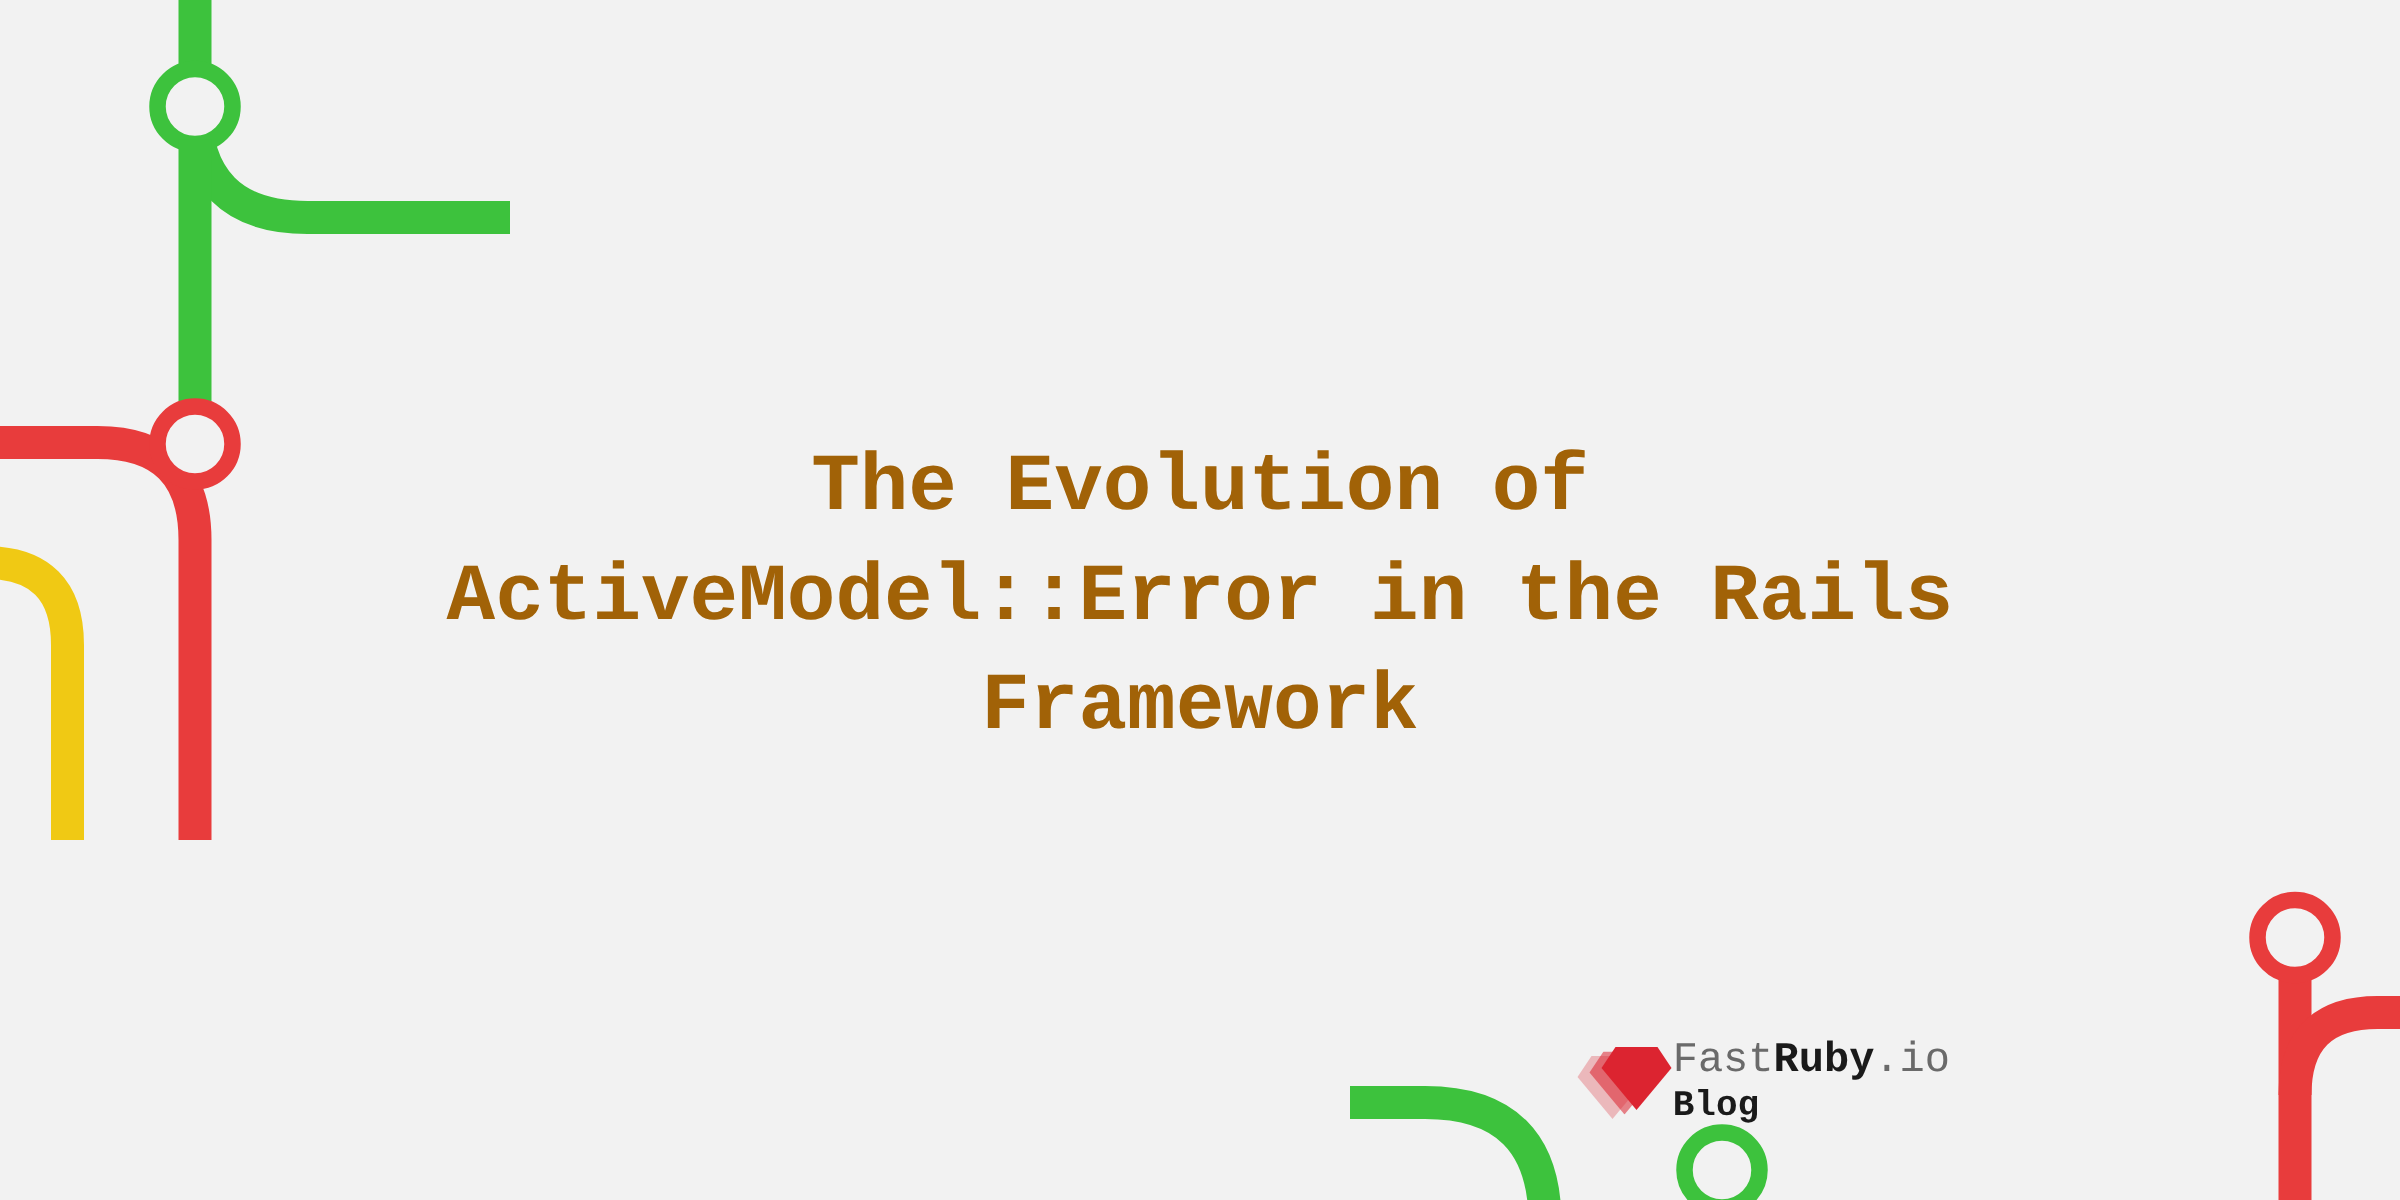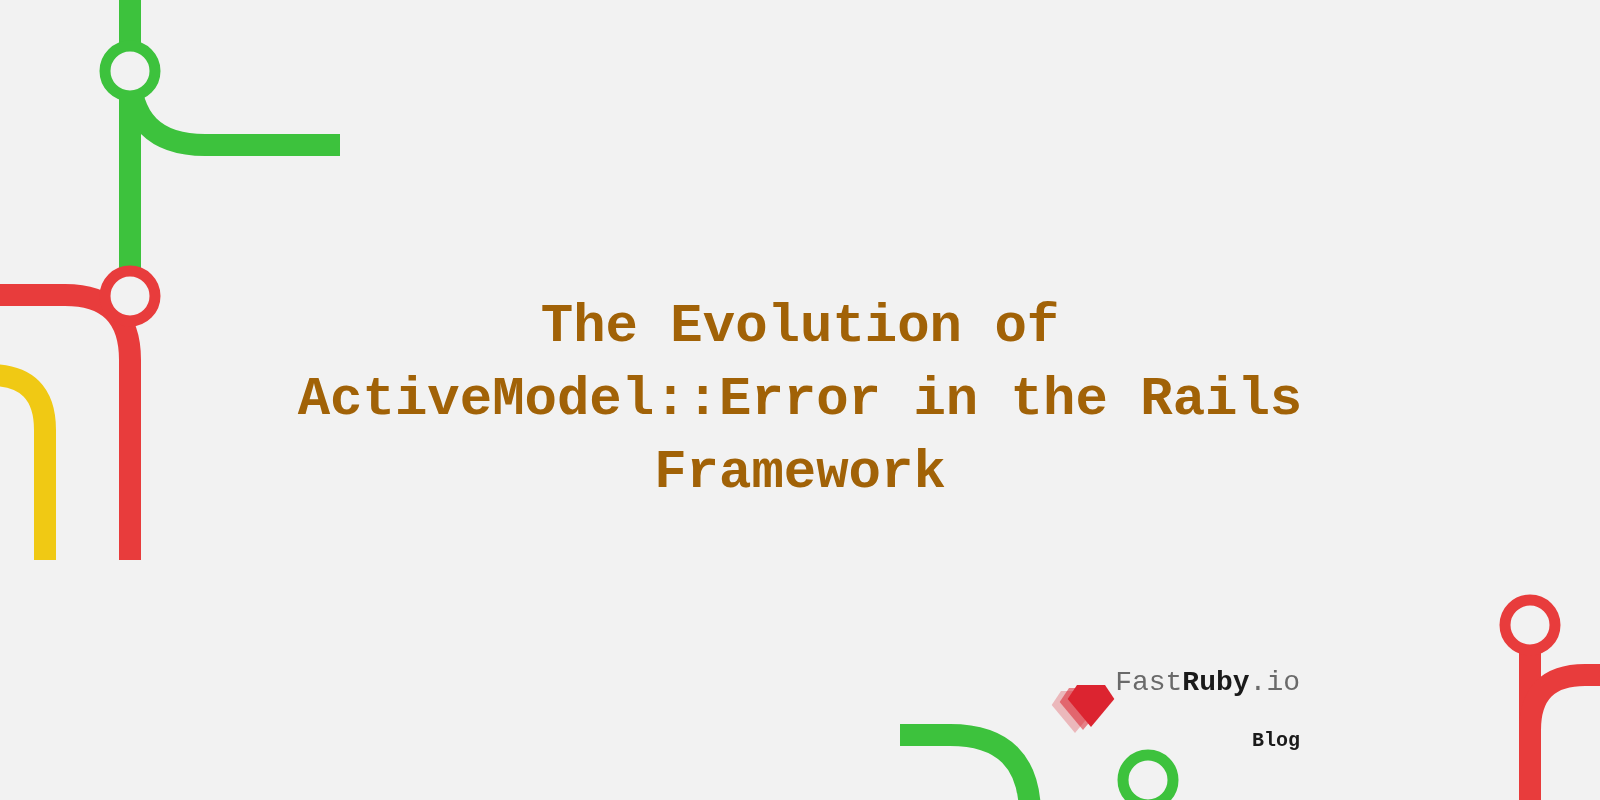--- a/index.html
+++ b/index.html
@@ -31,21 +31,20 @@
       font-family: ui-monospace, 'SFMono-Regular', 'SF Mono', Menlo, Consolas, 'Liberation Mono', monospace;
     }
     
     .logo-block {
       position: absolute;
       bottom: 48px;
       right: 300px;
       display: flex;
       align-items: center;
       gap: 0;
-      text-align: right;
     }
     
     .ruby-icon {
       width: 56px;
       height: 48px;
       position: relative;
     }
     
     .ruby-layer {
       position: absolute;
@@ -78,24 +77,23 @@
       color: #1a1a1a;
       font-weight: 700;
     }
     
     .logo-io {
       color: #6a6a6a;
       font-weight: 400;
     }
     
     .logo-line2 {
-      font-size: 20px;
+      font-size: 24px;
       font-weight: 700;
       color: #1a1a1a;
-      margin-top: 30px;
     }
     
     .decoration {
       position: absolute;
     }
     
     .top-left {
       top: 0;
       left: 0;
     }

